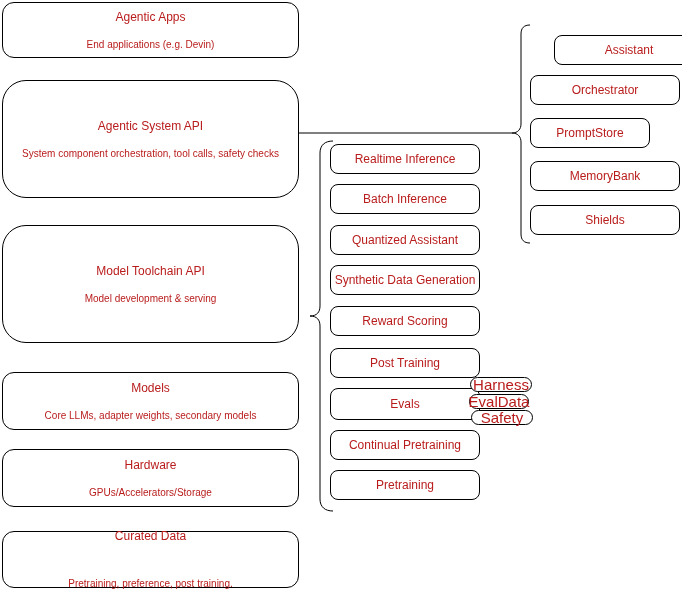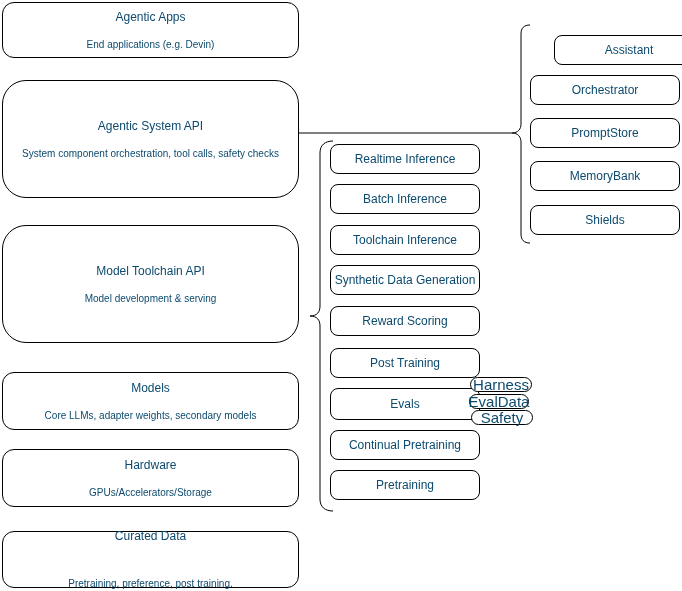--- a/index.html
+++ b/index.html
@@ -7,21 +7,21 @@
     padding: 0;
     background: #ffffff;
     font-family: "Liberation Sans", "DejaVu Sans", sans-serif;
   }
   #canvas {
     position: relative;
     width: 682px;
     height: 591px;
     background: #ffffff;
     overflow: hidden;
-    color: #0c4a6e;
+    color: #b91c1c;
   }
   #connector-layer {
     position: absolute;
     left: 0;
     top: 0;
     width: 682px;
     height: 591px;
     pointer-events: none;
   }
   .node {
@@ -110,21 +110,21 @@
     <div class="subtitle">Pretraining, preference, post training.</div>
   </div>
 
   <div class="node r8" style="left:330px; top:144px; width:150px; height:30px;">
     <div class="label">Realtime Inference</div>
   </div>
   <div class="node r8" style="left:330px; top:184px; width:150px; height:30px;">
     <div class="label">Batch Inference</div>
   </div>
   <div class="node r8" style="left:330px; top:225px; width:150px; height:30px;">
-    <div class="label">Toolchain Inference</div>
+    <div class="label">Quantized Assistant</div>
   </div>
   <div class="node r8" style="left:330px; top:306px; width:150px; height:30px;">
     <div class="label">Reward Scoring</div>
   </div>
   <div class="node r8" style="left:330px; top:265px; width:150px; height:30px;">
     <div class="label">Synthetic Data Generation</div>
   </div>
   <div class="node r8" style="left:330px; top:348px; width:150px; height:30px;">
     <div class="label">Post Training</div>
   </div>
@@ -147,21 +147,21 @@
   <div class="pill" style="left:471px; top:410px; width:62px; height:15px;">
     <span>Safety</span>
   </div>
 
   <div class="node r8" style="left:530px; top:35px; width:150px; height:30px;margin-left:24px;">
     <div class="label">Assistant</div>
   </div>
   <div class="node r8" style="left:530px; top:75px; width:150px; height:30px;">
     <div class="label">Orchestrator</div>
   </div>
-  <div class="node r8" style="left:530px; top:118px; width:150px; height:30px;">
+  <div class="node r8" style="left:530px; top:118px; width:120px; height:30px;">
     <div class="label">PromptStore</div>
   </div>
   <div class="node r8" style="left:530px; top:161px; width:150px; height:30px;">
     <div class="label">MemoryBank</div>
   </div>
   <div class="node r8" style="left:530px; top:205px; width:150px; height:30px;">
     <div class="label">Shields</div>
   </div>
 
 </div>

